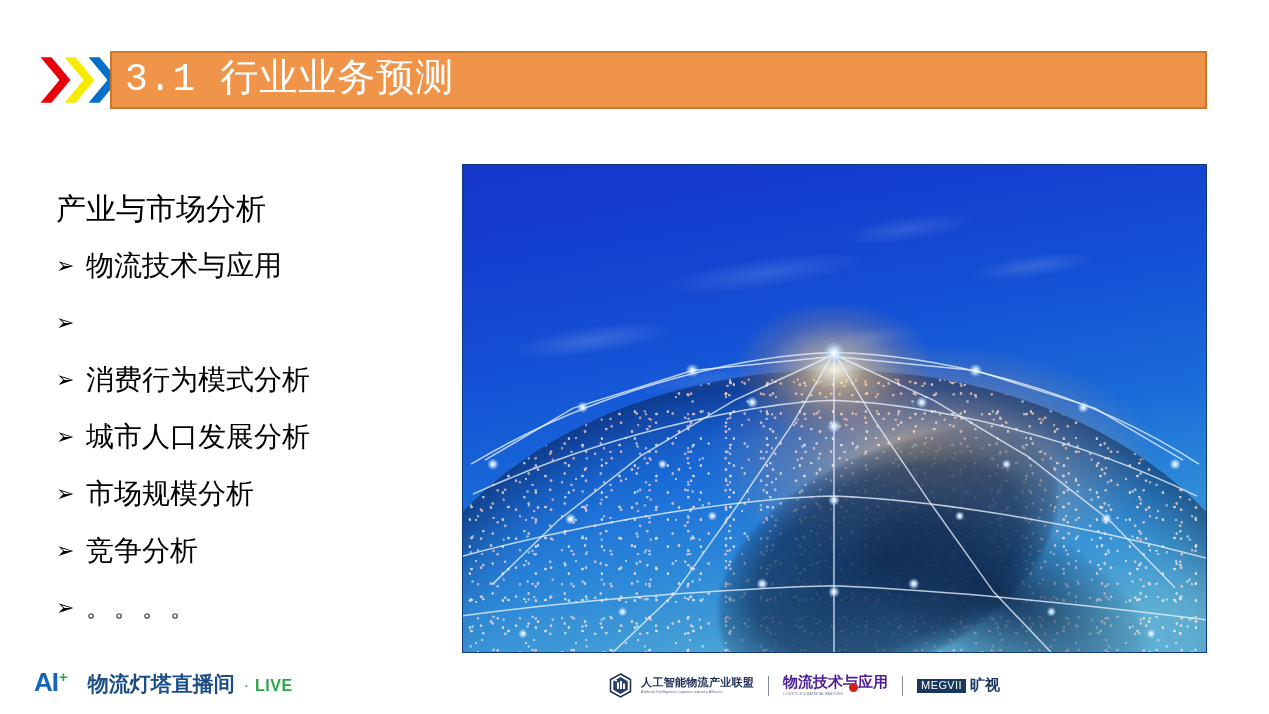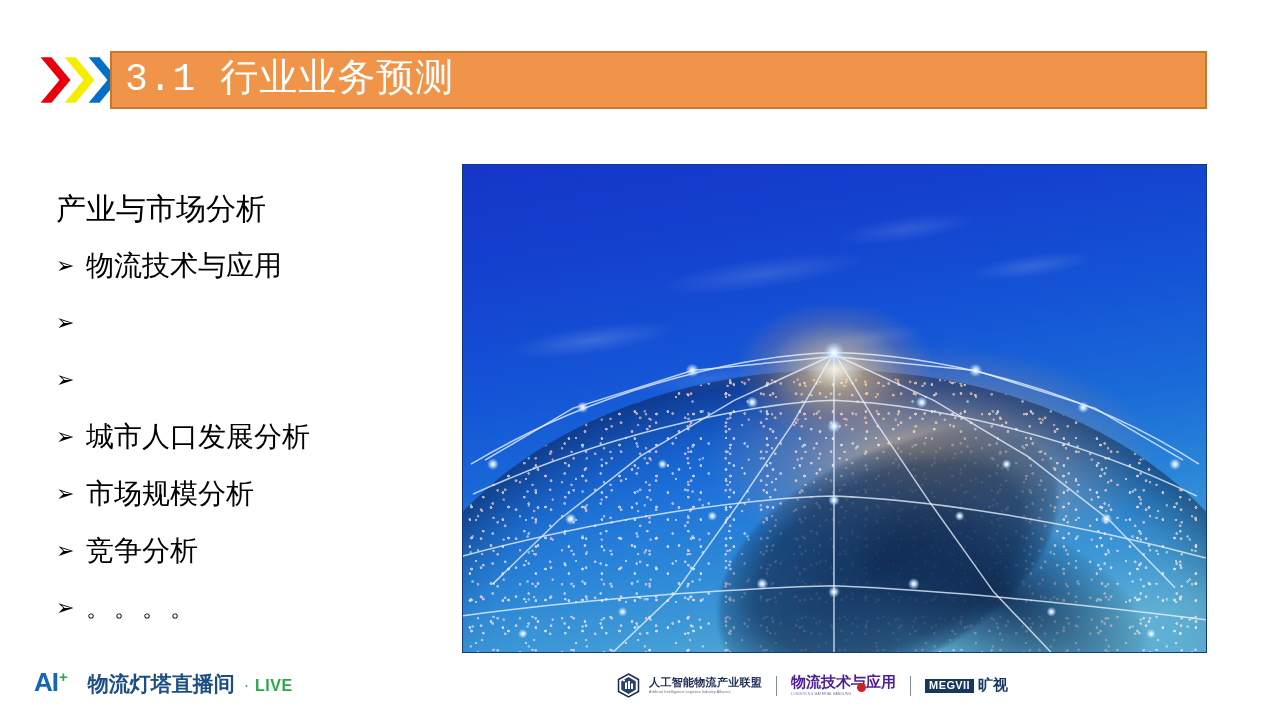--- a/index.html
+++ b/index.html
@@ -133,42 +133,42 @@
   .brand-ai { font-size:26px; font-weight:bold; color:#1566b8; letter-spacing:-1px;
               font-family:"Liberation Sans",sans-serif; }
   .brand-plus { font-size:15px; font-weight:bold; color:#2aa84a; position:relative; top:-9px; left:1px; }
   .brand-cn { font-size:21px; font-weight:bold; color:#1b4d86; margin-left:21px;
               font-family:"DejaVu Sans",sans-serif; letter-spacing:0px; }
   .brand-dot { font-size:16px; color:#2aa84a; margin:0 6px 0 9px; }
   .brand-live { font-size:16px; font-weight:bold; color:#2aa84a; letter-spacing:.5px;
                 font-family:"Liberation Sans",sans-serif; }
 
   .brand-right {
-    position:absolute; right:8px; bottom:16px;
+    position:absolute; right:16px; bottom:16px;
     display:flex; align-items:center; gap:9px; white-space:nowrap;
   }
   .hexlogo { width:23px; height:25px; flex:0 0 23px; }
   .alliance { display:flex; flex-direction:column; line-height:1; }
   .alliance-cn { font-size:11px; font-weight:bold; color:#1b2a52;
                  font-family:"DejaVu Sans",sans-serif; letter-spacing:.3px; }
   .alliance-en { font-size:3.6px; color:#5a6580; letter-spacing:.15px; margin-top:3px;
                  font-family:"Liberation Sans",sans-serif; transform:scale(1); }
   .vbar { width:1px; height:20px; background:#7f8aa3; margin:0 5px; }
   .maglogo { position:relative; display:flex; flex-direction:column; line-height:1; }
   .mag-cn { font-size:15px; font-weight:bold; color:#4c1d95; letter-spacing:0px;
             font-family:"DejaVu Sans",sans-serif; }
   .mag-en { font-size:3.4px; color:#6b7governing; color:#6b7590; margin-top:3px; letter-spacing:.1px;
             font-family:"Liberation Sans",sans-serif; }
   .mag-red {
     position:absolute; right:30px; top:8px; width:9px; height:9px;
     border-radius:50%; background:#cc2222;
   }
   .megvii { display:flex; align-items:center; gap:4px; }
   .megvii-en {
-    background:#17375e; color:#fff; font-size:11px; font-weight:bold;
+    background:#17375e; color:#fff; font-size:11px; font-weight:normal;
     padding:0 4px 2px 4px; letter-spacing:.4px;
     font-family:"Liberation Sans",sans-serif;
   }
   .megvii-cn { font-size:15px; font-weight:bold; color:#17375e;
                font-family:"DejaVu Sans",sans-serif; }
 </style>
 </head>
 <body>
 
 <div class="slide">
@@ -193,20 +193,21 @@
 
     <div class="bullet-row">
       <span class="bullet-mark">➢</span>
       <span class="bullet-text">物流技术与应用</span>
     </div>
     <div class="bullet-row">
       <span class="bullet-mark">➢</span>
     </div>
     <div class="bullet-row">
       <span class="bullet-mark">➢</span>
+      <span class="bullet-text">消费行为模式分析</span>
     </div>
     <div class="bullet-row">
       <span class="bullet-mark">➢</span>
       <span class="bullet-text">城市人口发展分析</span>
     </div>
     <div class="bullet-row">
       <span class="bullet-mark">➢</span>
       <span class="bullet-text">市场规模分析</span>
     </div>
     <div class="bullet-row">

